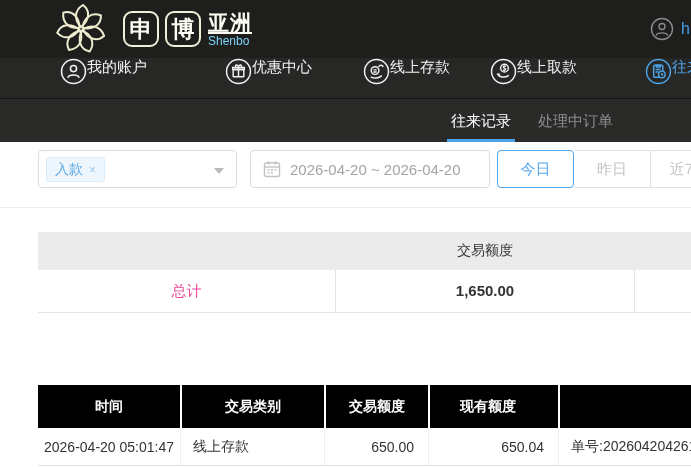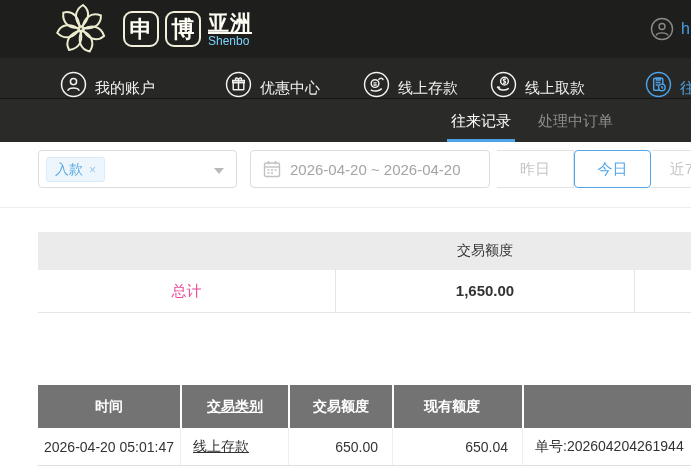--- a/index.html
+++ b/index.html
@@ -15,21 +15,21 @@
     display:flex; align-items:center; justify-content:center; font-size:23px; font-weight:bold;
     color:#fdfdf4; margin-left:6px; }
   .logo-right { margin-left:7px; line-height:1; }
   .logo-region { font-size:21px; font-weight:bold; color:#fdfdf4; letter-spacing:1px;text-decoration:underline; }
   .logo-sub { font-size:12px; color:#7dd3fc; margin-top:2px; }
   .user-block { position:absolute; left:650px; top:17px; display:flex; align-items:center; gap:7px; }
   .user-name { color:#4a9fe8; font-size:16px; }
 
   
   .navbar { position:absolute; left:0; top:58px; width:900px; height:40px; background:#272725; }
-  .nav-item { position:absolute; top:0; height:40px; display:flex; align-items:flex-end; gap:8px;
+  .nav-item { position:absolute; top:0; height:40px; display:flex; align-items:flex-start; 
     color:#f2f2f2; font-size:15px; cursor:pointer; }
   .nav-item svg { display:block; }
   .nav-item.active { color:#4da3e8; }
 
   
   .subtabs { position:absolute; left:0; top:98px; width:900px; height:44px; background:#2a2a28;
     border-top:1px solid #151515; }
   .subtab { position:absolute; top:0; height:44px; display:flex; align-items:center;
     color:#8c8c8c; font-size:15px; cursor:pointer; }
   .subtab.active { color:#ffffff; }
@@ -66,29 +66,29 @@
   .sum-head .c3 { flex:1; }
   .sum-row { display:flex; height:43px; border-bottom:1px solid #e5e5e5; align-items:center; }
   .sum-row .c1 { width:297px; text-align:center; color:#ec4899; font-size:15px; }
   .sum-row .c2 { width:300px; text-align:center; color:#333; font-size:15px; font-weight:bold;
     border-left:1px solid #e5e5e5; border-right:1px solid #e5e5e5; line-height:42px; height:42px; }
   .sum-row .c3 { flex:1; }
 
   
   .rec-table { position:absolute; left:38px; top:385px; width:862px; }
   .rec-head { display:flex; height:43px; }
-  .rec-head > div { background:#737373; color:#fff; font-size:14px; font-weight:bold;
+  .rec-head > div { background:#000000; color:#fff; font-size:14px; font-weight:bold;
     display:flex; align-items:center; justify-content:center; border-left:2px solid #fff; }
   .rec-head > div:first-child { border-left:none; }
   .rec-row { display:flex; height:38px; border-bottom:1px solid #e0e0e0; background:#fff; }
   .rec-row > div { display:flex; align-items:center; font-size:14px; color:#333;
     border-left:1px solid #eeeeee; }
   .rec-row > div:first-child { border-left:none; }
   .w-time { width:142px; justify-content:center; }
-  .w-type { width:108px; padding-left:12px;text-decoration:underline; }
+  .w-type { width:144px; padding-left:12px; }
   .w-amt  { width:104px; justify-content:flex-end; padding-right:14px; }
   .w-bal  { width:130px; justify-content:flex-end; padding-right:14px; }
   .w-memo { flex:1; padding-left:12px; }
 </style>
 </head>
 <body>
 
 <div class="page">
 
   <div class="topbar">
@@ -195,22 +195,22 @@
       <svg width="18" height="18" viewBox="0 0 18 18" fill="none" stroke="#c2c2c2" stroke-width="1.4">
         <rect x="1.5" y="3" width="15" height="13.5" rx="1.5"></rect>
         <line x1="5.5" y1="1" x2="5.5" y2="4.5"></line>
           <line x1="12.5" y1="1" x2="12.5" y2="4.5"></line>
         <line x1="1.5" y1="7" x2="16.5" y2="7"></line>
         <path d="M4.5 10h2 M8 10h2 M11.5 10h2 M4.5 13h2 M8 13h2" stroke-width="1.6"></path>
       </svg>
       <span>2026-04-20 ~ 2026-04-20</span>
     </div>
     <div class="quick-group">
+      <div class="quick-btn first active">今日</div>
       <div class="quick-btn">昨日</div>
-      <div class="quick-btn first active">今日</div>
       <div class="quick-btn">近7日</div>
     </div>
   </div>
 
   <div class="sum-table">
     <div class="sum-head">
       <div class="c1"></div>
       <div class="c2">交易额度</div>
       <div class="c3"></div>
     </div>

